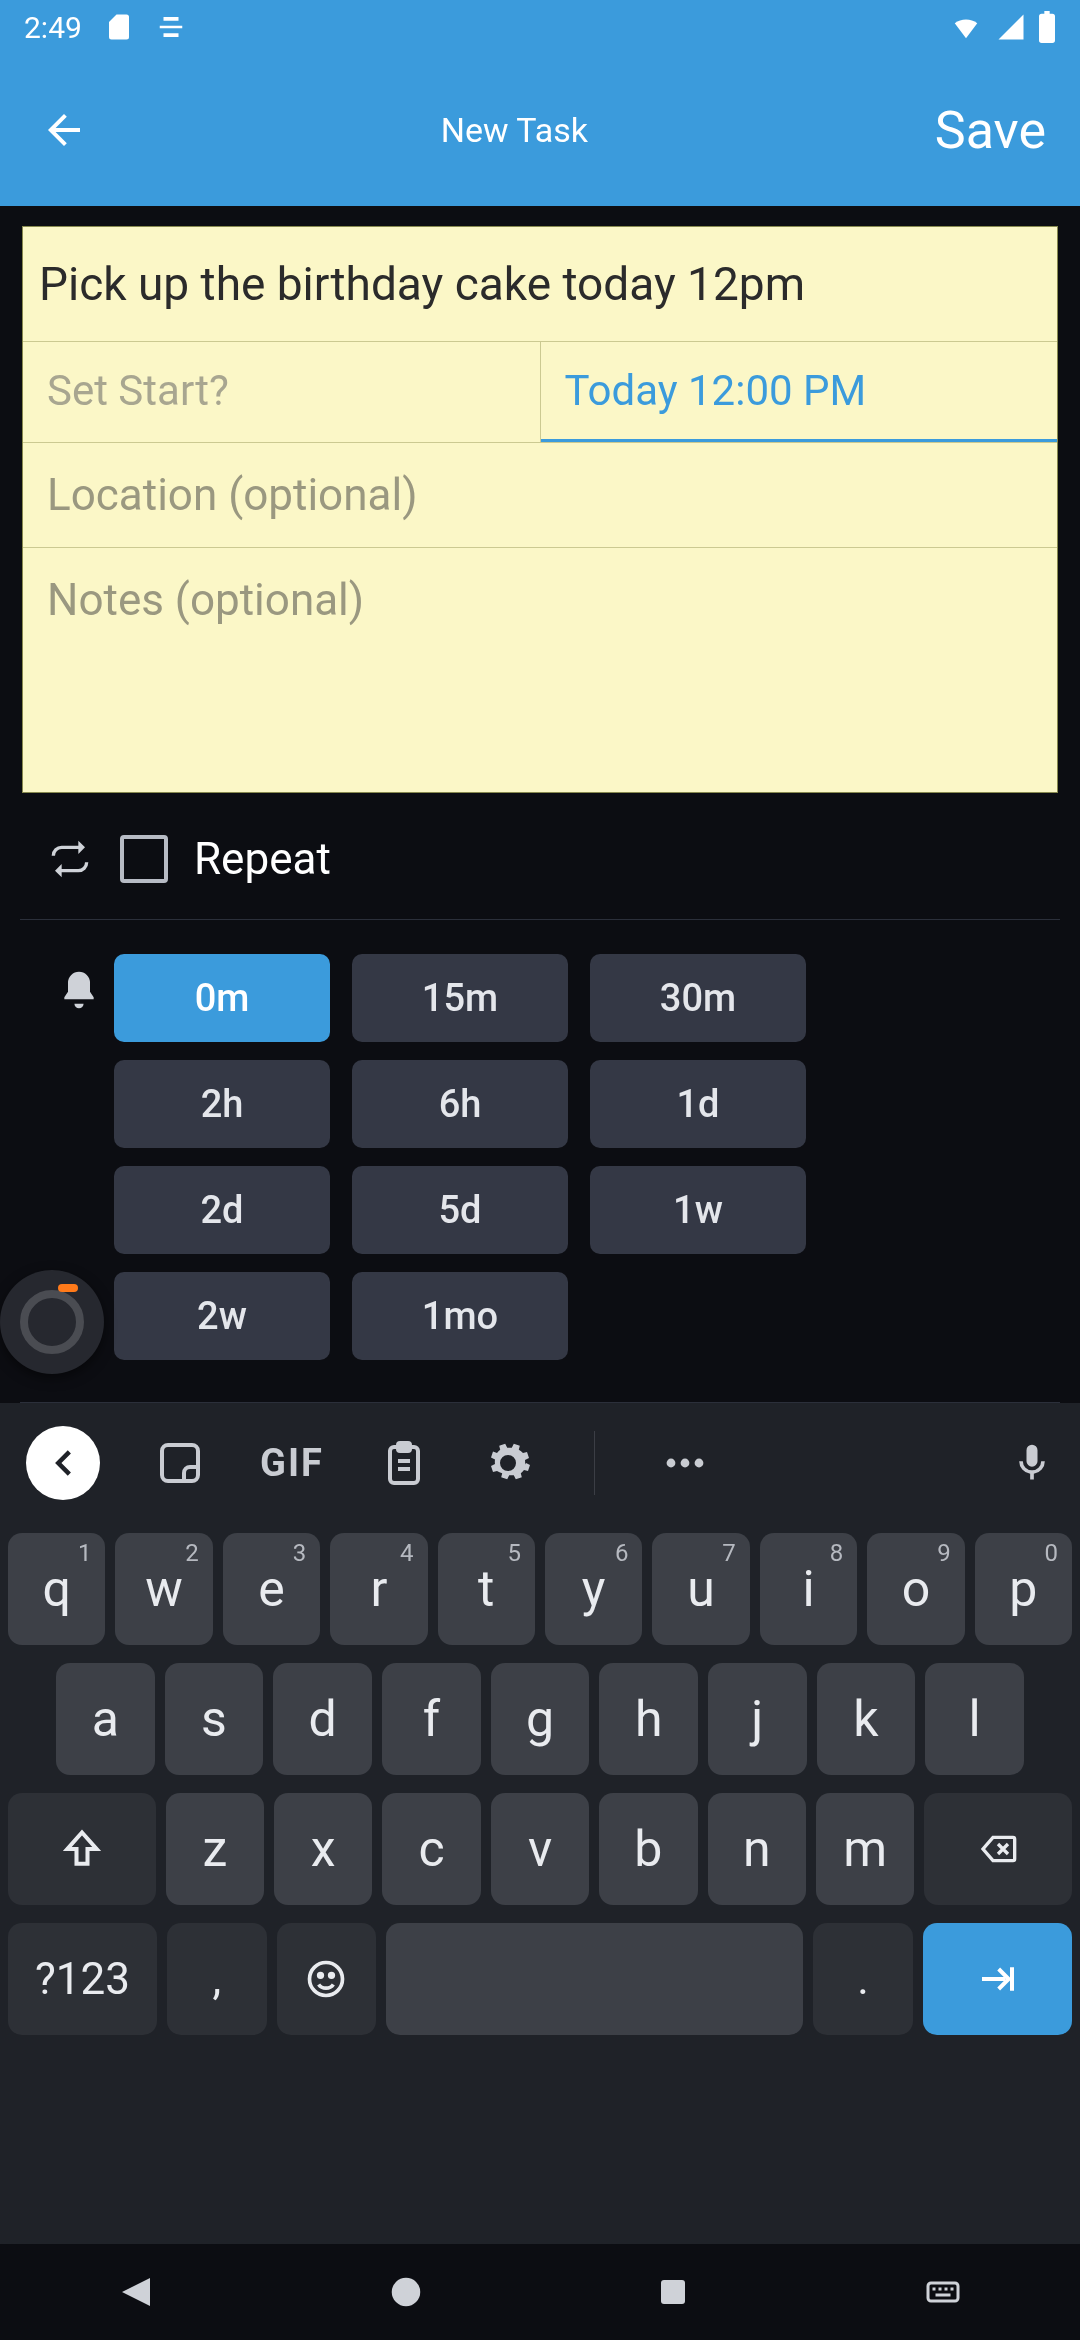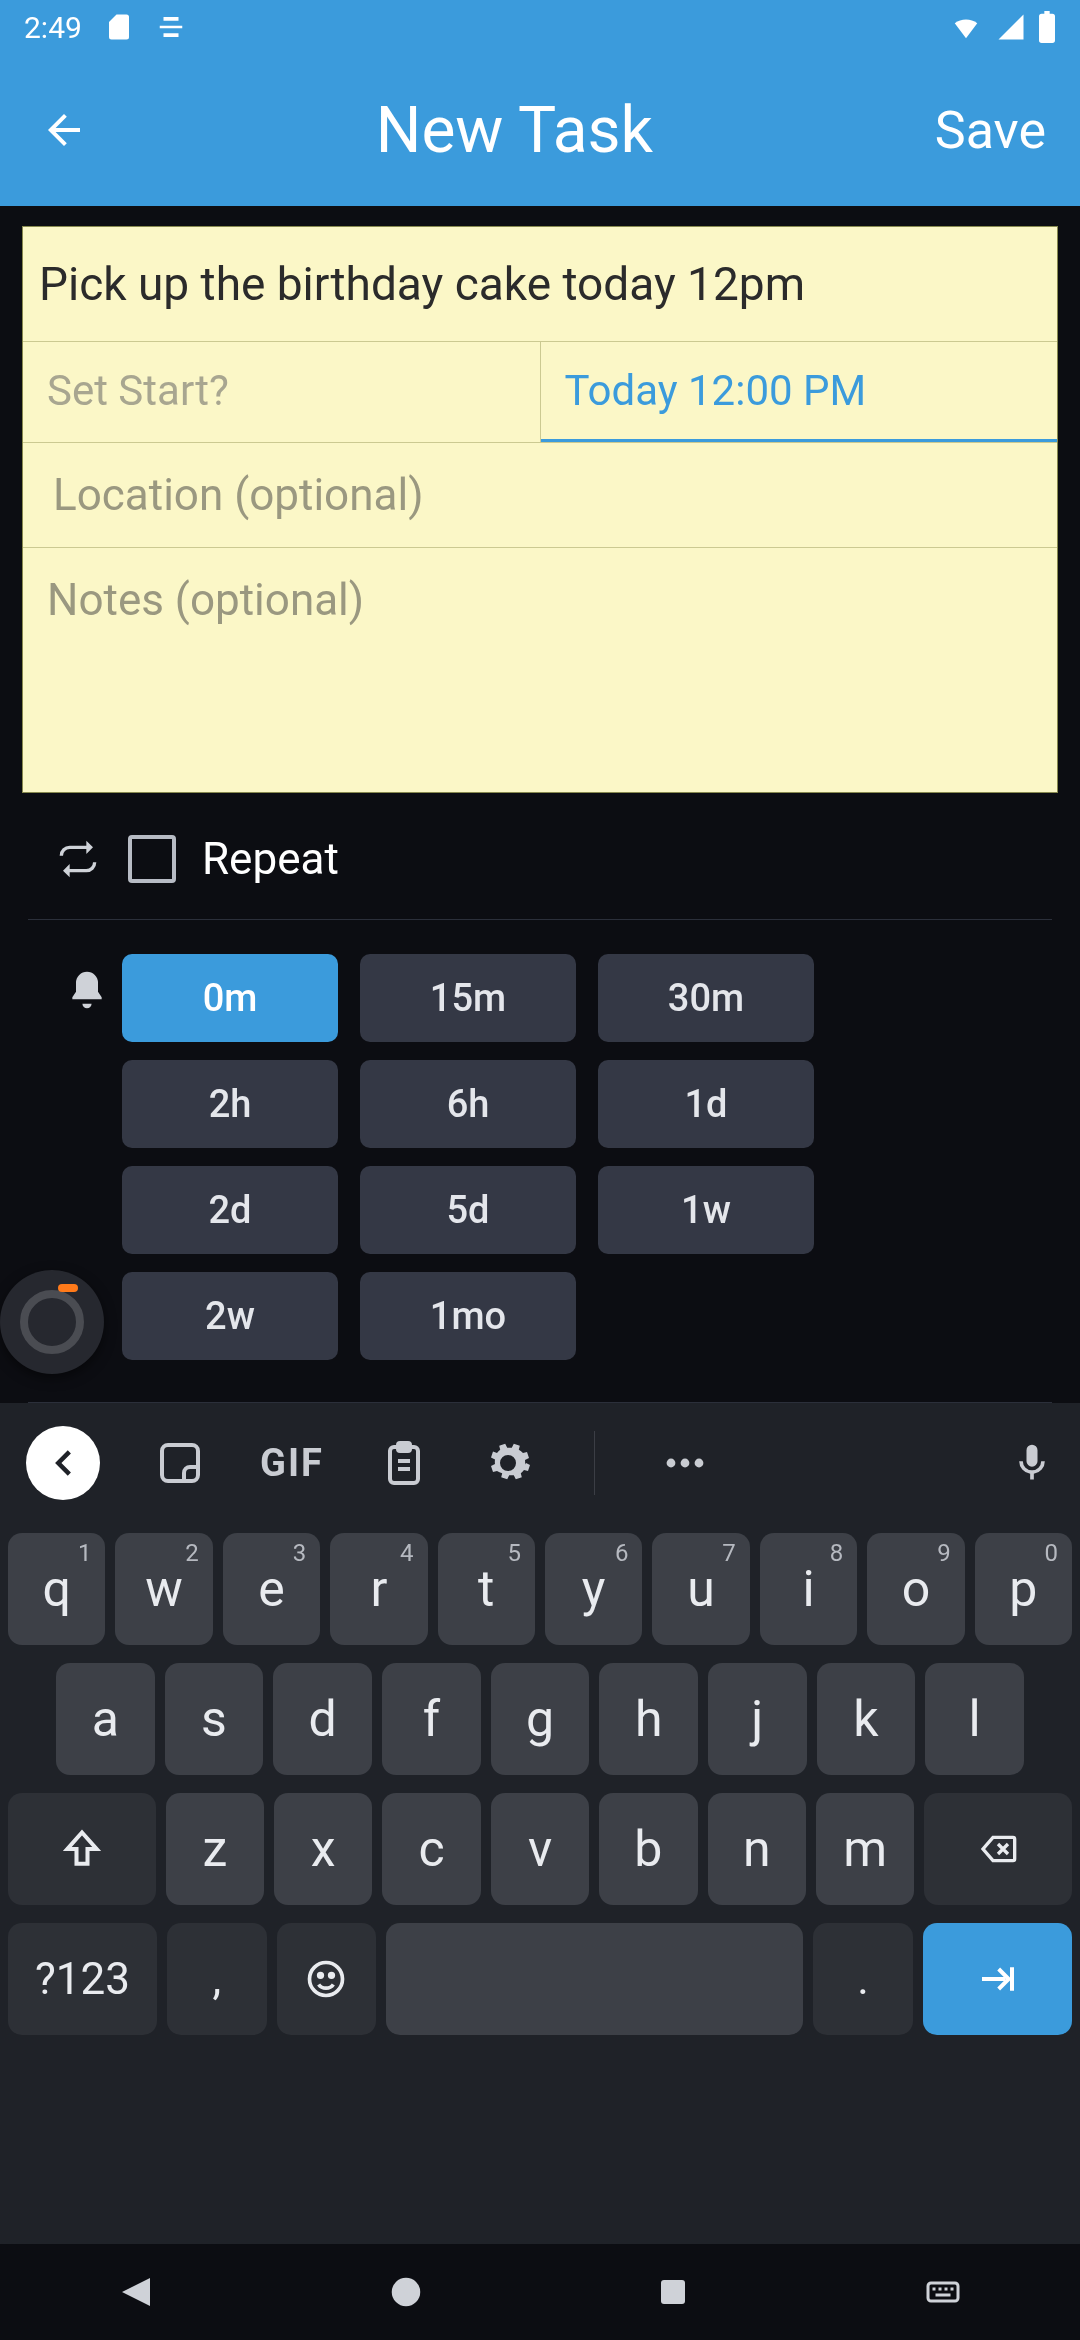--- a/index.html
+++ b/index.html
@@ -24,21 +24,21 @@
   .statusbar .right { display:flex; align-items:center; gap:12px; }
   .statusbar svg { fill:#fff; }
 
   
   .appbar {
     height: 152px; background: var(--accent); color:#fff;
     display:flex; align-items:center; justify-content:space-between;
     padding: 0 34px;
   }
   .appbar .back { width:60px; height:60px; display:flex; align-items:center; justify-content:center; }
-  .appbar .title { font-size:64px; font-weight:400; }
+  .appbar .title { font-size:34px; font-weight:400; }
   .appbar .save { font-size:52px; font-weight:400; }
 
   
   .content { background:#0c0d12; flex:0 0 auto; }
 
   
   .card {
     margin: 20px 22px 0 22px; background:var(--cream); border:1px solid #87894f;
   }
   .field {
@@ -47,31 +47,31 @@
   .task-input {
     width:100%; background:transparent; border:none; padding:30px 16px;
     font-size:46px; color:#2b2b2b; outline:none;
   }
   .row2 { display:flex; }
   .row2 > div { flex:1; padding:24px 24px; font-size:42px; }
   .row2 .start { color:#a8a690; border-right:1px solid #cbc991; }
   .row2 .due { color: var(--accent); border-bottom:3px solid var(--accent); }
   .row2-wrap { border-bottom:1px solid #cbc991; }
   .loc {
-    width:100%; background:transparent; border:none; padding:26px 30px;
+    width:100%; background:transparent; border:none; padding:26px 24px;
     font-size:44px; color:#2b2b2b; outline:none;
   }
   .loc::placeholder, .notes::placeholder { color:#9a9880; }
   .notes {
     width:100%; min-height:240px; background:transparent; border:none; padding:26px 24px;
     font-size:44px; color:#2b2b2b; outline:none; resize:none;
   }
 
   
-  .section { padding: 0 28px; }
+  .section { padding: 0 20px; }
   .repeat-row {
     display:flex; align-items:center; gap:40px; padding:40px 0 34px 100px;
     border-bottom:1px solid #2b2f3a; color:#fff;
   }
   .repeat-row .icon { position:absolute; margin-left:-70px; color:#cfd2d8; }
   .repeat-row label { display:flex; align-items:center; gap:26px; font-size:44px; }
   .checkbox {
     width:48px; height:48px; border:4px solid #b7bbc4; border-radius:4px;
   }
 

